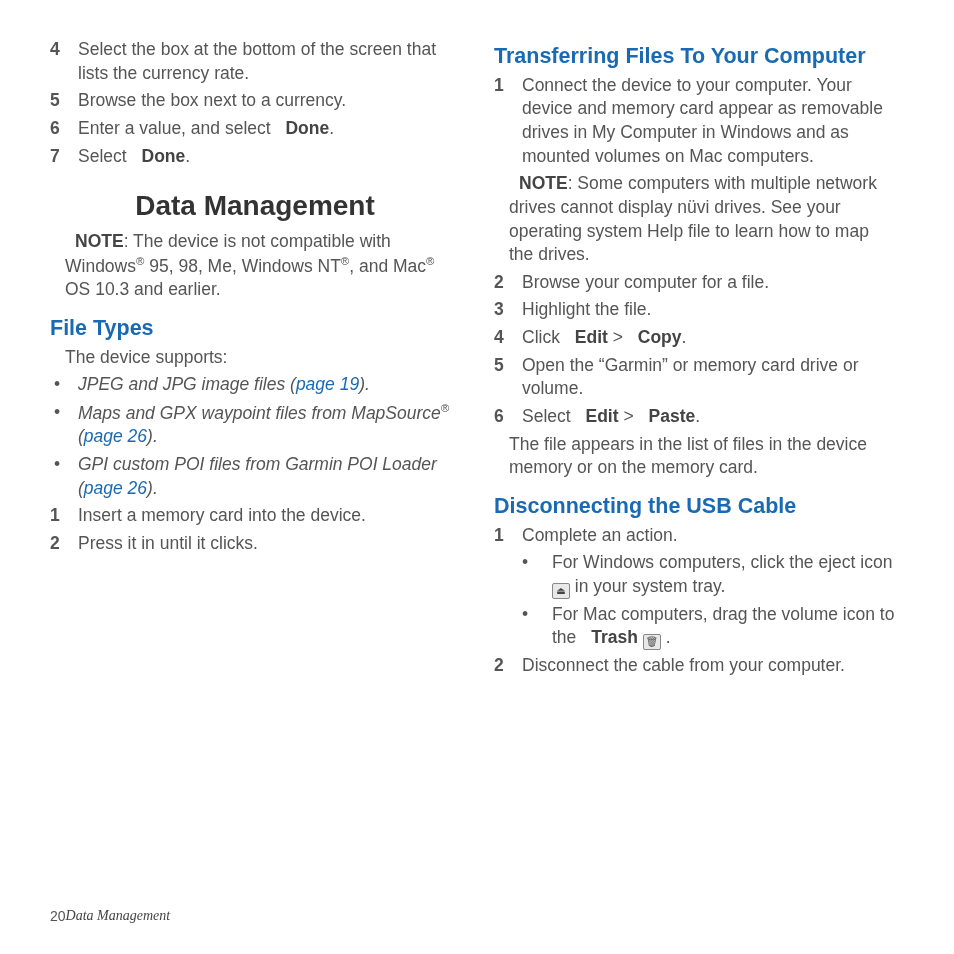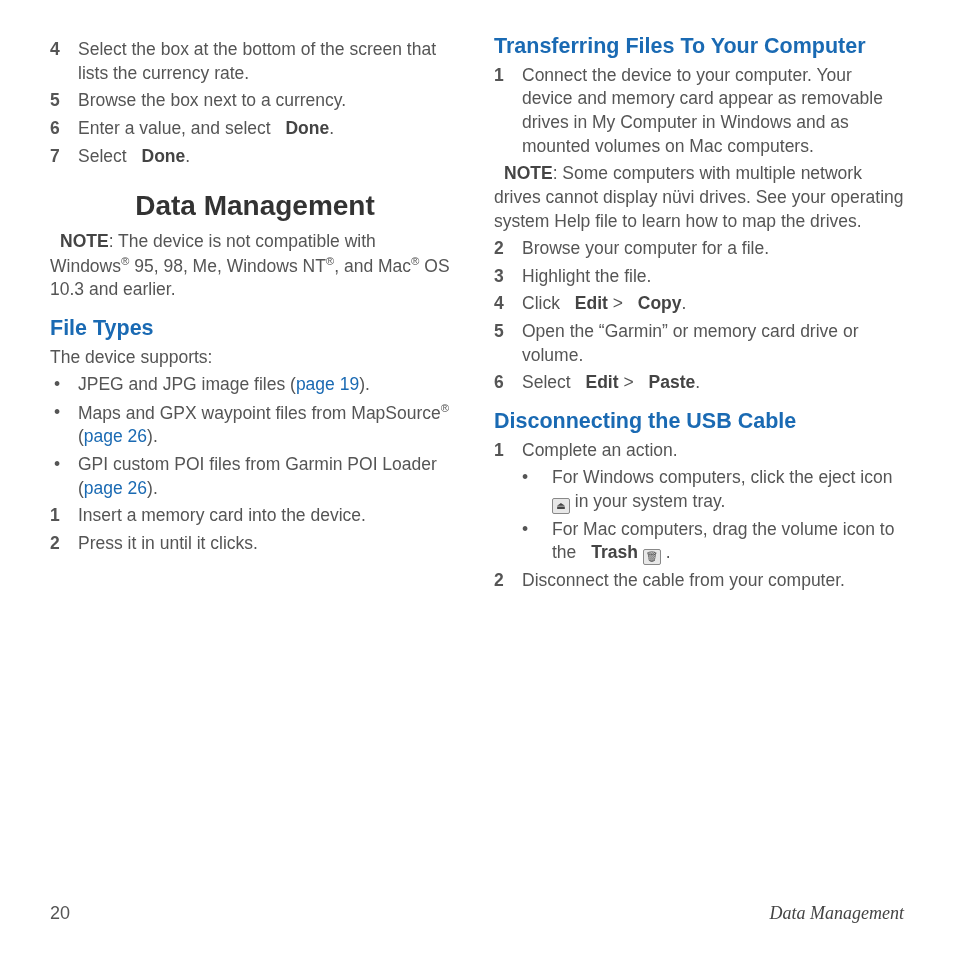--- a/index.html
+++ b/index.html
@@ -15,47 +15,46 @@
     display: flex;
     gap: 34px;
     flex: 1;
   }
   .col { flex: 1; }
   .step { display: flex; margin: 4px 0; line-height: 1.35; font-size: 17.5px; }
   .num { font-weight: bold; color: #555; width: 28px; flex-shrink: 0; }
   .step .txt { flex: 1; color: #555; }
   .bullet { display: flex; margin: 4px 0 4px 4px; line-height: 1.35; font-size: 17.5px; }
   .dot { width: 24px; flex-shrink: 0; color: #555; }
-  .bullet .txt { flex: 1; color: #555; }
+  .bullet .txt { flex: 1; color: #555; font-style: italic; }
   .sub-bullet { display: flex; margin: 4px 0 4px 28px; line-height: 1.35; font-size: 17.5px; }
   .sub-bullet .dot { width: 30px; }
   h1.mainhead {
     font-size: 28px;
     font-weight: bold;
     color: #333;
     text-align: center;
     margin: 22px 0 8px 0;
   }
   h2.subhead {
     font-size: 21.5px;
     font-weight: bold;
     color: #1a6ab3;
     margin: 14px 0 2px 0;
     line-height: 1.2;
   }
-  p.body { font-size: 17.5px; line-height: 1.35; color: #555; margin: 4px 0; }
+  p.body { font-size: 17.5px; line-height: 1.35; color: #555; margin: 4px 15px; }
   .note-para { margin-top: 8px; }
   .sub-body { margin-left: 28px; }
   strong.b { font-weight: bold; color: #444; padding-left: 10px; }
   a.link { color: #1a6ab3; text-decoration: none; }
   sup.reg { font-size: 0.65em; vertical-align: super; }
   .footer {
     display: flex;
-    justify-content: space-between;
-    font-size: 18px;
+    font-size: 14px;
     color: #555;
     margin-top: 32px;
     padding-top: 6px;
   }
   .footer-left { }
   .footer-right { font-style: italic; font-family: Georgia, 'Times New Roman', serif; color: #444; }
   .icon-box {
     display: inline-flex;
     width: 18px; height: 16px;
     background: #e8e8e8;
@@ -113,21 +112,21 @@
       <span class="num">1</span>
       <span class="txt">Insert a memory card into the device.</span>
     </div>
     <div class="step">
       <span class="num">2</span>
       <span class="txt">Press it in until it clicks.</span>
     </div>
   </div>
 
   <div class="col">
-    <h2 class="subhead" style="margin-top:0">Transferring Files To Your Computer</h2>
+    <h2 class="subhead" style="margin-top:10px">Transferring Files To Your Computer</h2>
 
     <div class="step">
       <span class="num">1</span>
       <span class="txt">Connect the device to your computer. Your device and memory card appear as removable drives in My Computer in Windows and as mounted volumes on Mac computers.</span>
     </div>
     <p class="body sub-body note-para"><strong class="b">NOTE</strong><span>: Some computers with multiple network drives cannot display nüvi drives. See your operating system Help file to learn how to map the drives.</span></p>
 
     <div class="step">
       <span class="num">2</span>
       <span class="txt">Browse your computer for a file.</span>
@@ -141,20 +140,21 @@
       <span class="txt"><span>Click </span><strong class="b">Edit</strong><span> &gt; </span><strong class="b">Copy</strong><span>.</span></span>
     </div>
     <div class="step">
       <span class="num">5</span>
       <span class="txt">Open the “Garmin” or memory card drive or volume.</span>
     </div>
     <div class="step">
       <span class="num">6</span>
       <span class="txt"><span>Select </span><strong class="b">Edit</strong><span> &gt; </span><strong class="b">Paste</strong><span>.</span></span>
     </div>
+    <p class="body sub-body">The file appears in the list of files in the device memory or on the memory card.</p>
 
     <h2 class="subhead">Disconnecting the USB Cable</h2>
     <div class="step">
       <span class="num">1</span>
       <span class="txt">Complete an action.</span>
     </div>
     <div class="sub-bullet">
       <span class="dot">•</span>
       <span class="txt"><span>For Windows computers, click the eject icon </span><span class="icon-box">⏏</span><span> in your system tray.</span></span>
     </div>

